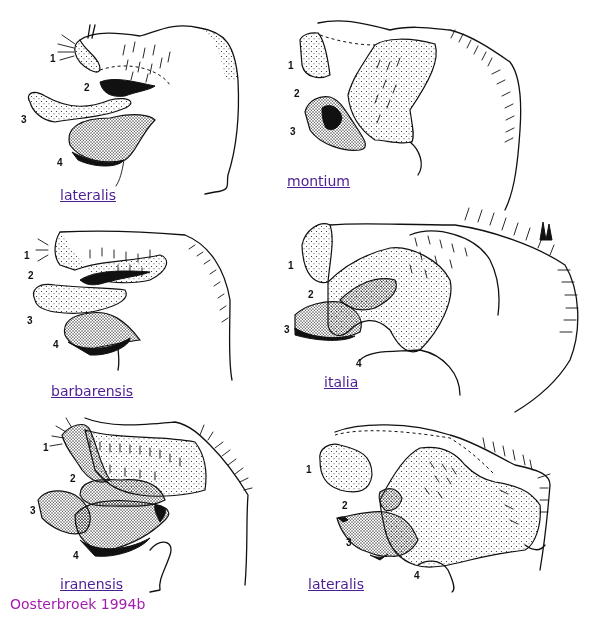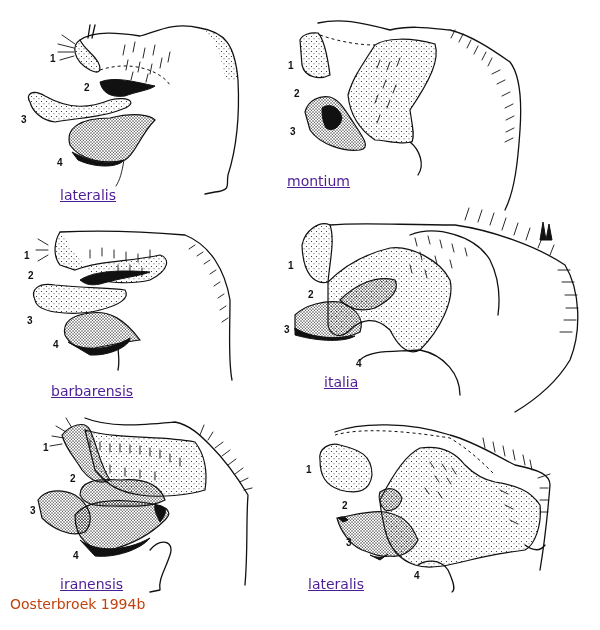--- a/index.html
+++ b/index.html
@@ -2,21 +2,21 @@
 <html><head>
 <meta charset="utf-8">
 <style>
   html, body { margin: 0; padding: 0; background: #ffffff; }
   body { width: 600px; height: 630px; position: relative; overflow: hidden;
          font-family: "DejaVu Sans", "Liberation Sans", sans-serif; color: #111; }
   .panel { position: absolute; width: 300px; height: 205px; }
   .panel svg { position: absolute; left: 0; top: 0; width: 300px; height: 205px; overflow: visible; }
   .species { position: absolute; font-size: 14px; color: #4c1d95; white-space: nowrap; text-decoration: underline; }
   .num { font-size: 10px; font-weight: bold; font-family: "Liberation Sans", sans-serif; }
-  .credit { position: absolute; left: 10px; top: 596px; font-size: 14px; color: #c2410c; text-align: center; }
+  .credit { position: absolute; left: 10px; top: 596px; font-size: 14px; color: #a21caf; text-align: center; }
   .ink { fill: none; stroke: #111; stroke-width: 1.3; stroke-linecap: round; stroke-linejoin: round; }
   .thin { fill: none; stroke: #111; stroke-width: 0.9; stroke-linecap: round; }
   .dash { fill: none; stroke: #111; stroke-width: 1; stroke-dasharray: 3 3; }
   .stip { fill: url(#dots); stroke: #111; stroke-width: 1.2; }
   .stipd { fill: url(#dotsDense); stroke: #111; stroke-width: 1.2; }
   .black { fill: #111; stroke: #111; stroke-width: 1; }
 </style>
 </head>
 <body>
 

